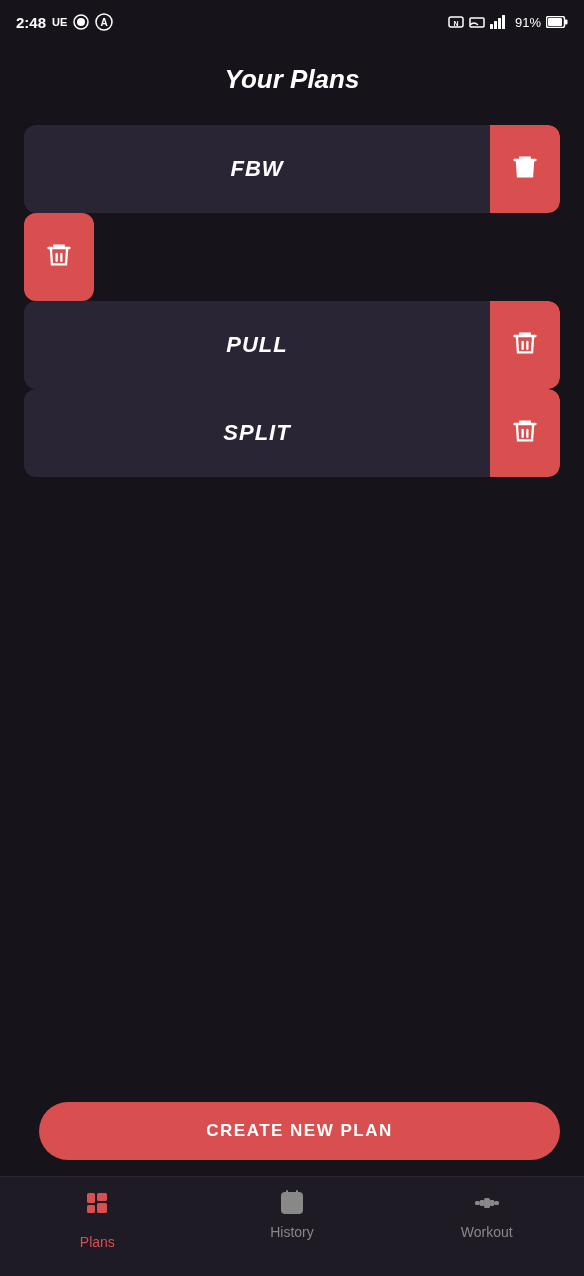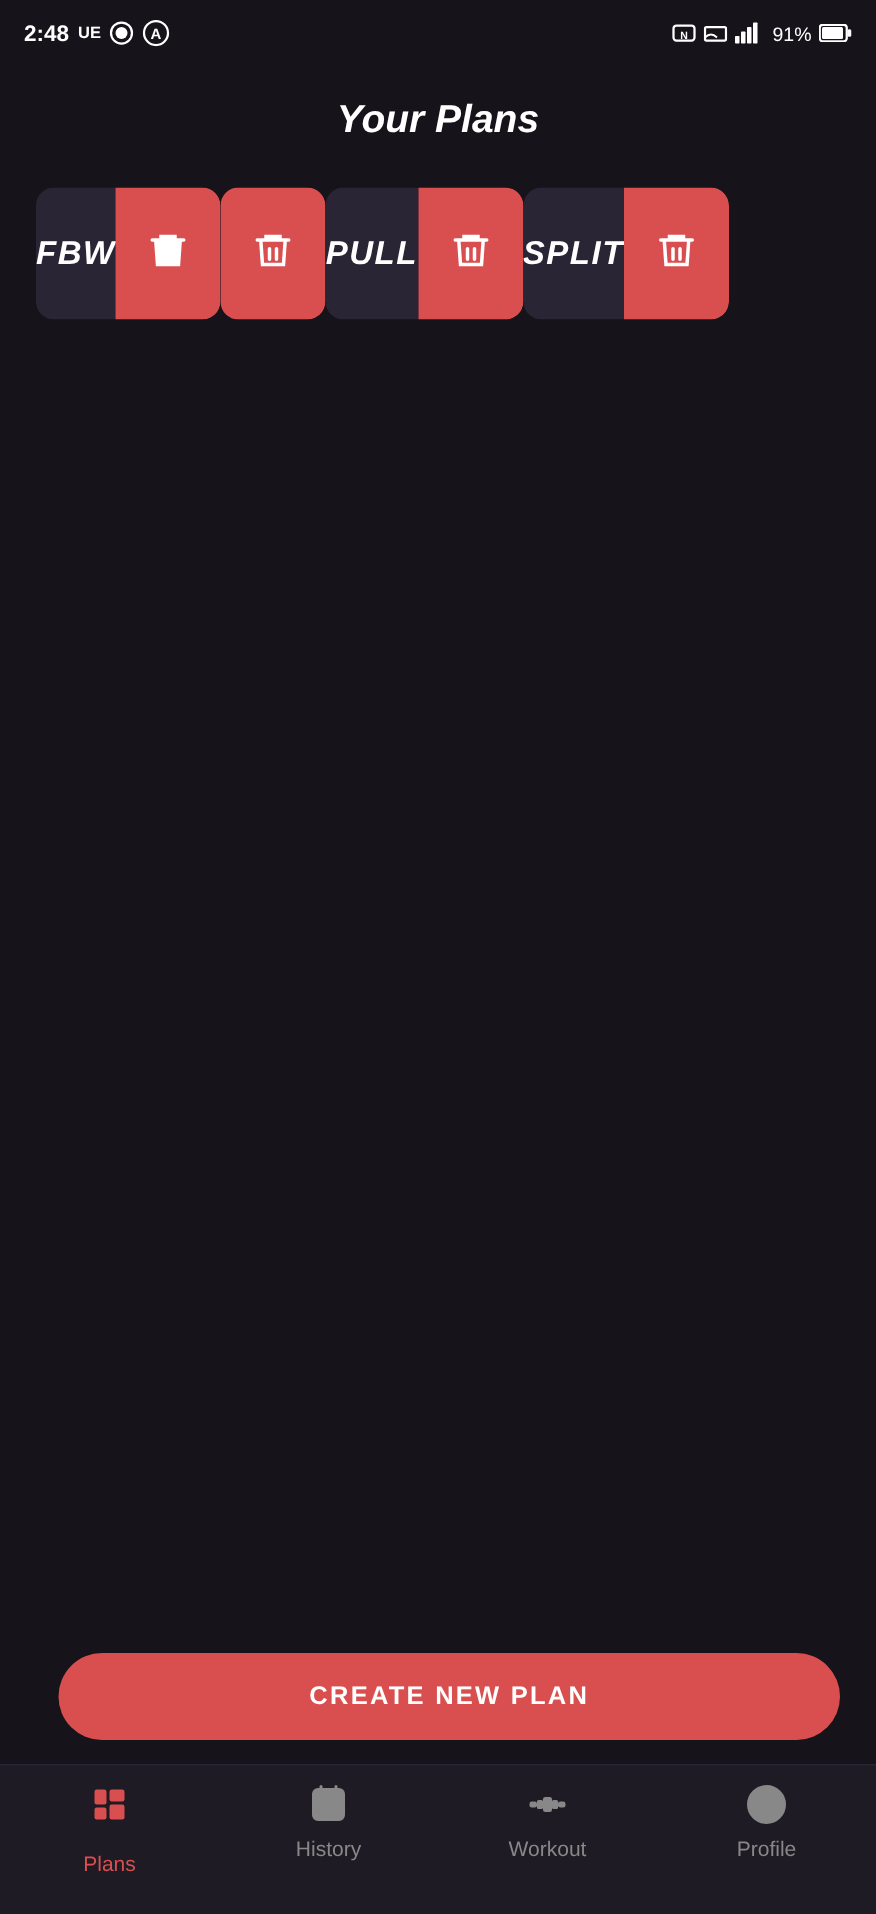--- a/index.html
+++ b/index.html
@@ -54,20 +54,21 @@
       text-align: center;
       font-size: 26px;
       font-weight: 700;
       color: #ffffff;
       margin-bottom: 30px;
     }
 
     
     .plans-list {
       display: flex;
+      flex-direction: column;
       flex: 1;
     }
 
     .plan-item {
       display: flex;
       border-radius: 12px;
       overflow: hidden;
       height: 88px;
       cursor: pointer;
     }
@@ -317,24 +318,14 @@
         <rect x="13" y="9" width="6" height="10" rx="1.5" fill="#888888"></rect>
         <rect x="9" y="11" width="4" height="6" rx="1" fill="#888888"></rect>
         <rect x="19" y="11" width="4" height="6" rx="1" fill="#888888"></rect>
         <rect x="4" y="12" width="5" height="4" rx="1.5" fill="#888888"></rect>
         <rect x="23" y="12" width="5" height="4" rx="1.5" fill="#888888"></rect>
       </svg>
     </div>
     <span class="nav-label">Workout</span>
   </div>
 
-  <div class="nav-item">
-    <div class="nav-icon">
-      <svg width="28" height="28" viewBox="0 0 28 28" fill="none">
-        <circle cx="14" cy="14" r="12" stroke="#888888" stroke-width="2"></circle>
-        <circle cx="14" cy="11" r="4" fill="#888888"></circle>
-        <path d="M6 22c0-4 3.6-7 8-7s8 3 8 7" fill="#888888"></path>
-      </svg>
-    </div>
-    <span class="nav-label">Profile</span>
-  </div>
 
 </nav>
 
 </body></html>

